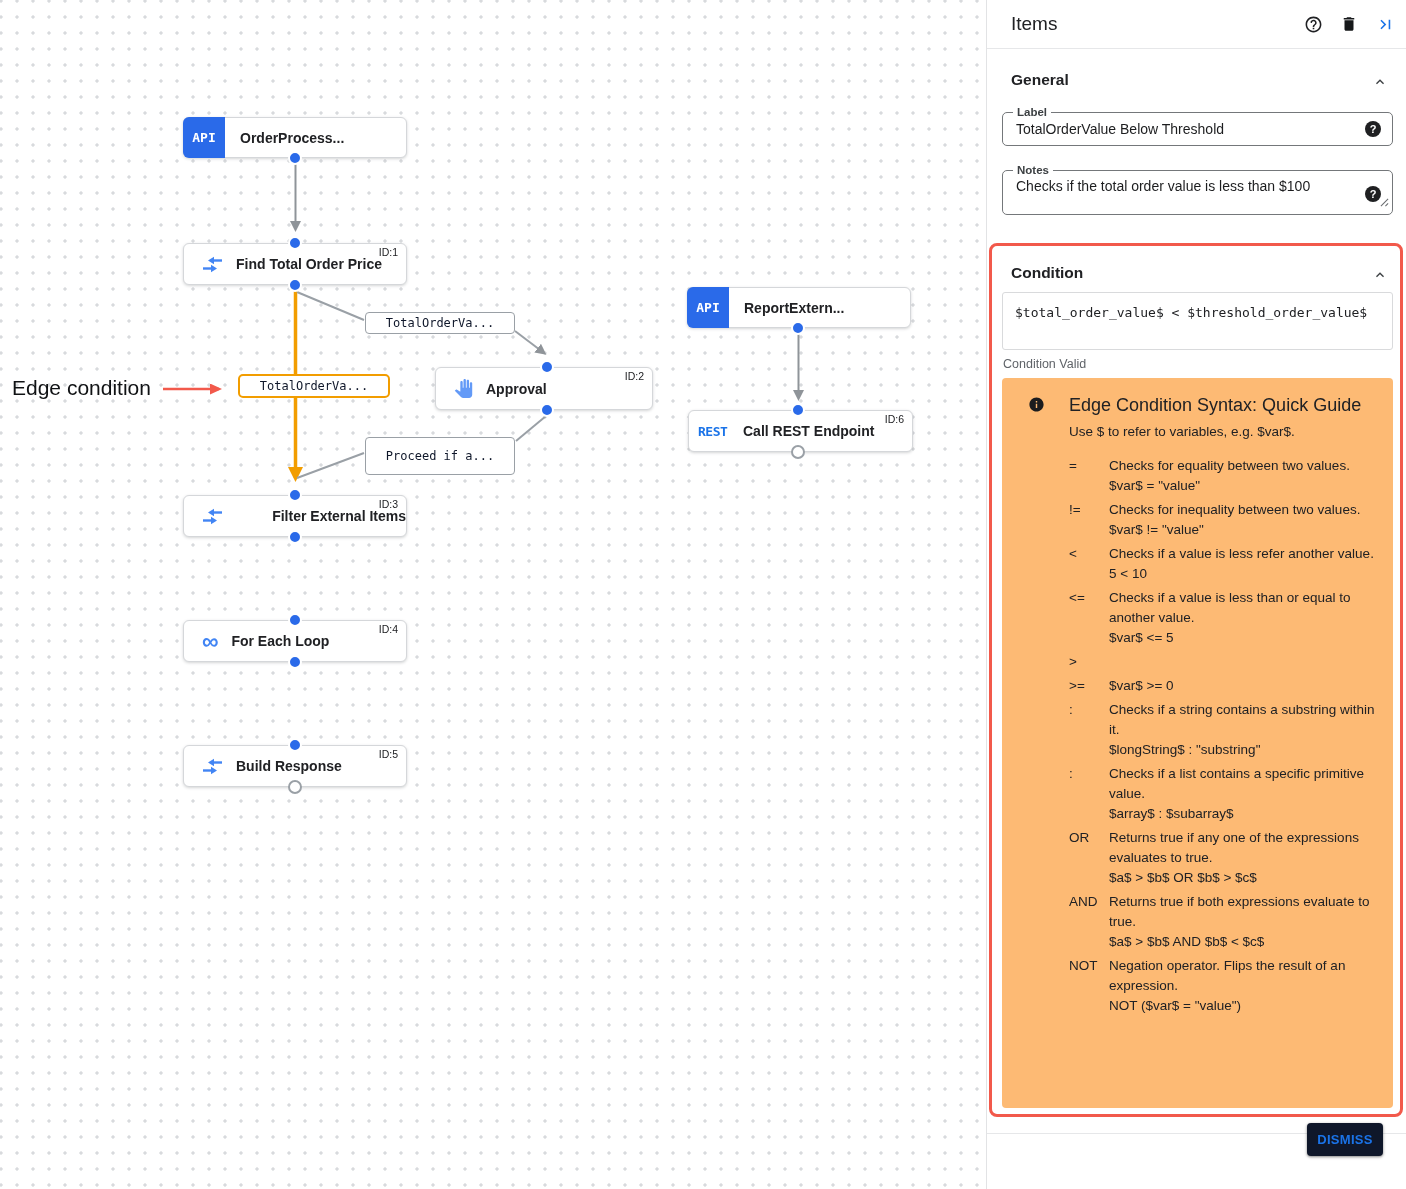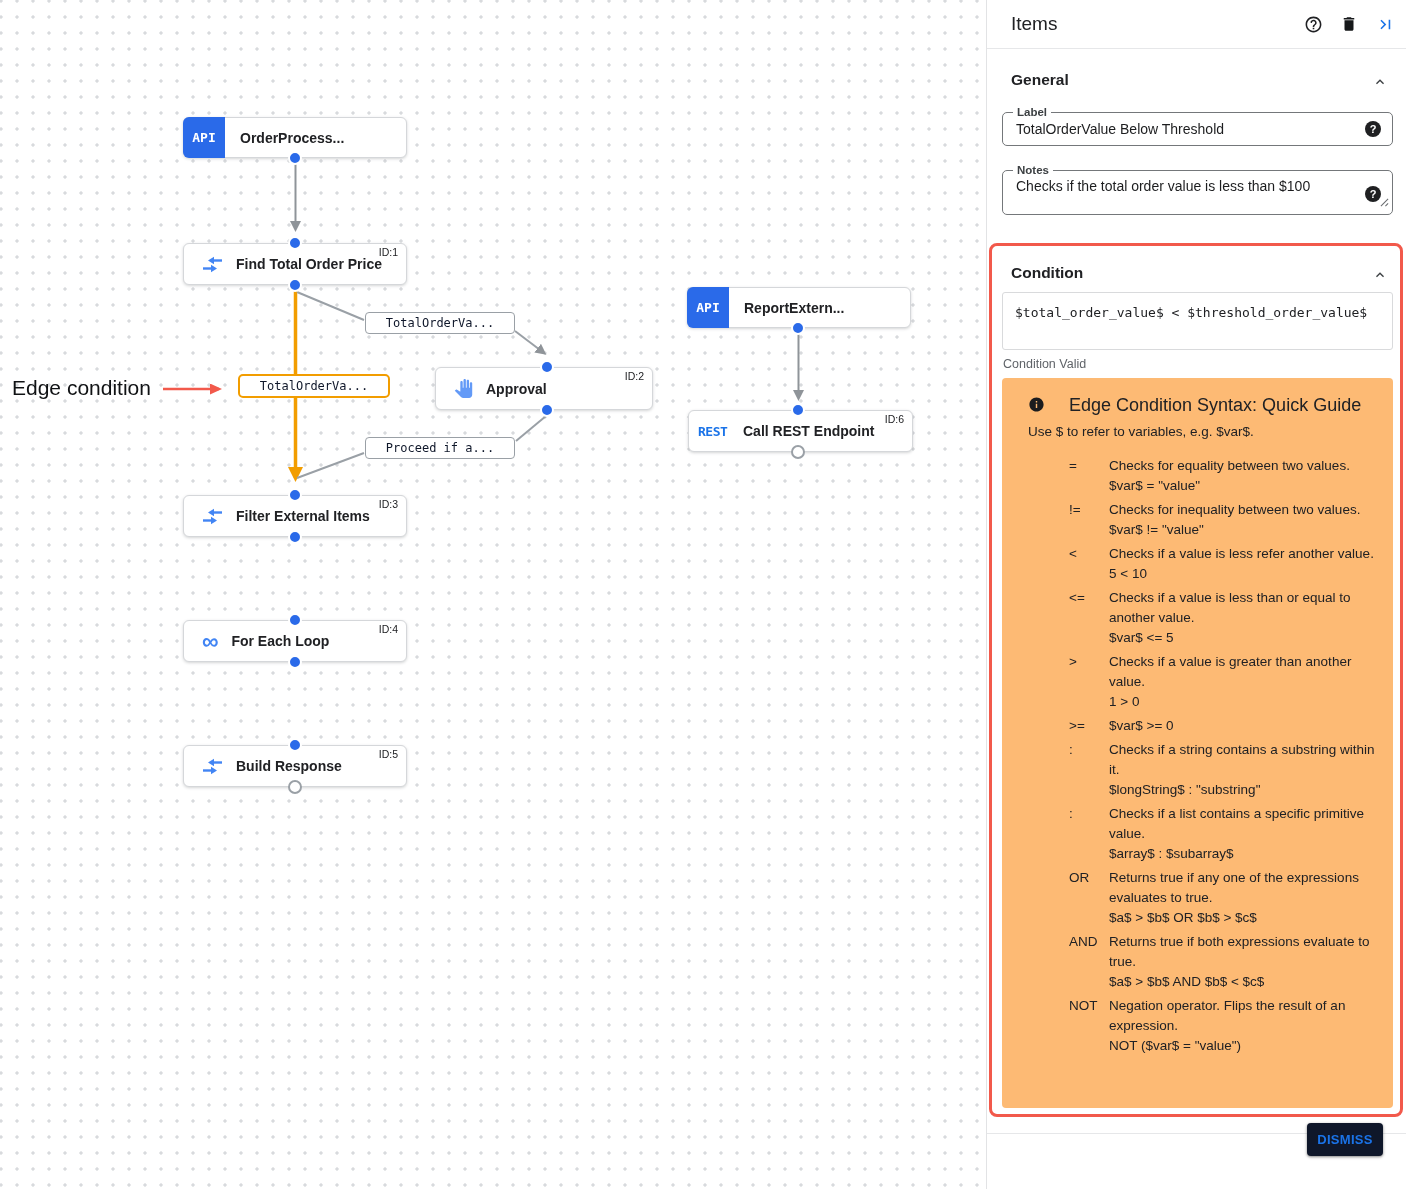--- a/index.html
+++ b/index.html
@@ -69,21 +69,21 @@
 
   .code-box {
     position:absolute; left:15px; top:292px; width:391px; height:58px; border:1px solid #d9dadc; border-radius:3px; background:#fff;
     font-family:"DejaVu Sans Mono", monospace; font-size:13px; color:#202124; padding:12px 12px;
   }
   .cond-status { position:absolute; left:16px; top:357px; font-size:12.5px; color:#5f6368; }
 
   .guide-box { position:absolute; left:15px; top:378px; width:391px; height:730px; background:#fdba74; border-radius:4px; padding:16px 14px 0 26px; overflow:hidden; }
   .guide-head { display:flex; align-items:flex-start; }
   .guide-title { margin-left:24px; font-size:18px; color:#202124; line-height:22px; }
-  .guide-intro { margin-top:7px; font-size:13.5px; color:#202124; }
+  .guide-intro { margin-left:41px; margin-top:7px; font-size:13.5px; color:#202124; }
   .guide-rows { margin-left:41px; margin-top:17px; }
   .g-row { display:flex; margin-bottom:4px; }
   .g-op { width:40px; flex:none; font-size:13.5px; color:#202124; line-height:20px; }
   .g-text { width:276px; }
   .g-desc, .g-ex { display:block; font-size:13.5px; color:#202124; line-height:20px; }
 
   .footer-divider { position:absolute; left:0; top:1133px; width:100%; height:1px; background:#e6e7e9; }
   .dismiss-btn {
     position:absolute; left:320px; top:1123px; width:76px; height:33px; background:#0f172a; border-radius:4px;
     box-shadow:0 1px 2px rgba(0,0,0,.3), 0 1px 3px 1px rgba(0,0,0,.15);
@@ -121,21 +121,21 @@
 
     <path d="M798.5 334 V398" stroke="#8f9499" stroke-width="2" fill="none" marker-end="url(#arrGray)"></path>
 
     <path d="M163 389 H219" stroke="#f2594b" stroke-width="2.5" fill="none" marker-end="url(#arrRed)"></path>
   </svg>
 
   <div class="annotation-text">Edge condition</div>
 
   <div class="edge-label" style="left:365px;top:312px;width:150px;height:22px;">TotalOrderVa...</div>
   <div class="edge-label selected" style="left:238px;top:374px;width:152px;height:24px;">TotalOrderVa...</div>
-  <div class="edge-label" style="left:365px;top:437px;width:150px;height:22px;">Proceed if a...</div>
+  <div class="edge-label" style="left:365px;top:437px;width:150px;height:38px;">Proceed if a...</div>
 
   <div class="node pad-api" style="left:183px;top:117px;width:224px;height:41px;">
     <div class="api-badge">API</div>
     <span class="node-title">OrderProcess...</span>
   </div>
 
   <div class="node" style="left:183px;top:243px;width:224px;height:42px;">
     <span class="id-badge">ID:1</span>
     <span class="node-icon">
       <svg width="21" height="17" viewBox="0 0 21 17">
@@ -162,21 +162,21 @@
     </span>
     <span class="node-title">Approval</span>
   </div>
 
   <div class="node pad-rest" style="left:688px;top:410px;width:225px;height:42px;">
     <span class="id-badge">ID:6</span>
     <span class="rest-badge">REST</span>
     <span class="node-title">Call REST Endpoint</span>
   </div>
 
-  <div class="node" style="left:183px;top:495px;width:224px;height:42px;">
+  <div class="node" style="left:183px;top:495px;width:224px;height:42px;justify-content:space-between;">
     <span class="id-badge">ID:3</span>
     <span class="node-icon">
       <svg width="21" height="17" viewBox="0 0 21 17">
         <path d="M20 4.5 H10" stroke="#4285f4" stroke-width="2.4" fill="none"></path>
         <path d="M12 0.8 L6 4.5 L12 8.2 Z" fill="#4285f4"></path>
         <path d="M1 12.5 H11" stroke="#4285f4" stroke-width="2.4" fill="none"></path>
         <path d="M9 8.8 L15 12.5 L9 16.2 Z" fill="#4285f4"></path>
       </svg>
     </span>
     <span class="node-title">Filter External Items</span>
@@ -312,24 +312,20 @@
       </div>
       <div class="g-row">
         <span class="g-op">&lt;=</span>
         <span class="g-text">
             <span class="g-desc">Checks if a value is less than or equal to another value.</span>
             <span class="g-ex">$var$ &lt;= 5</span>
           </span>
       </div>
       <div class="g-row">
         <span class="g-op">&gt;</span>
-        <span class="g-text">
-            <span class="g-desc">Checks if a value is greater than another value.</span>
-            <span class="g-ex">1 &gt; 0</span>
-          </span>
       </div>
       <div class="g-row">
         <span class="g-op">&gt;=</span>
         <span class="g-text">
             <span class="g-ex">$var$ &gt;= 0</span>
           </span>
       </div>
       <div class="g-row">
         <span class="g-op">:</span>
         <span class="g-text">

